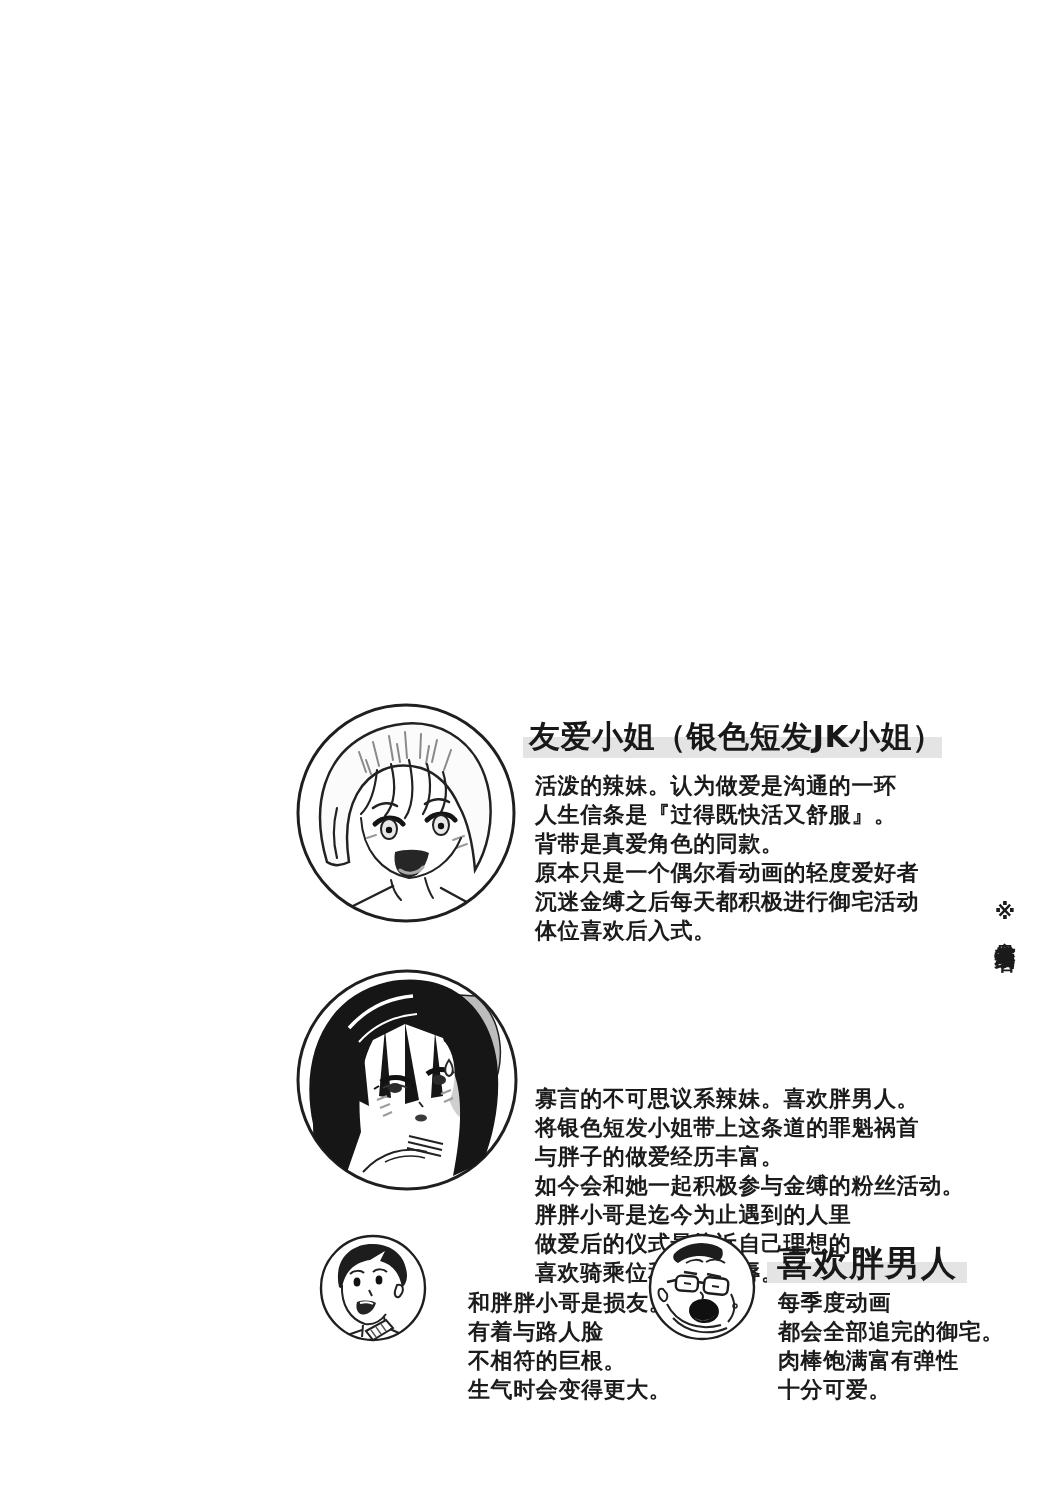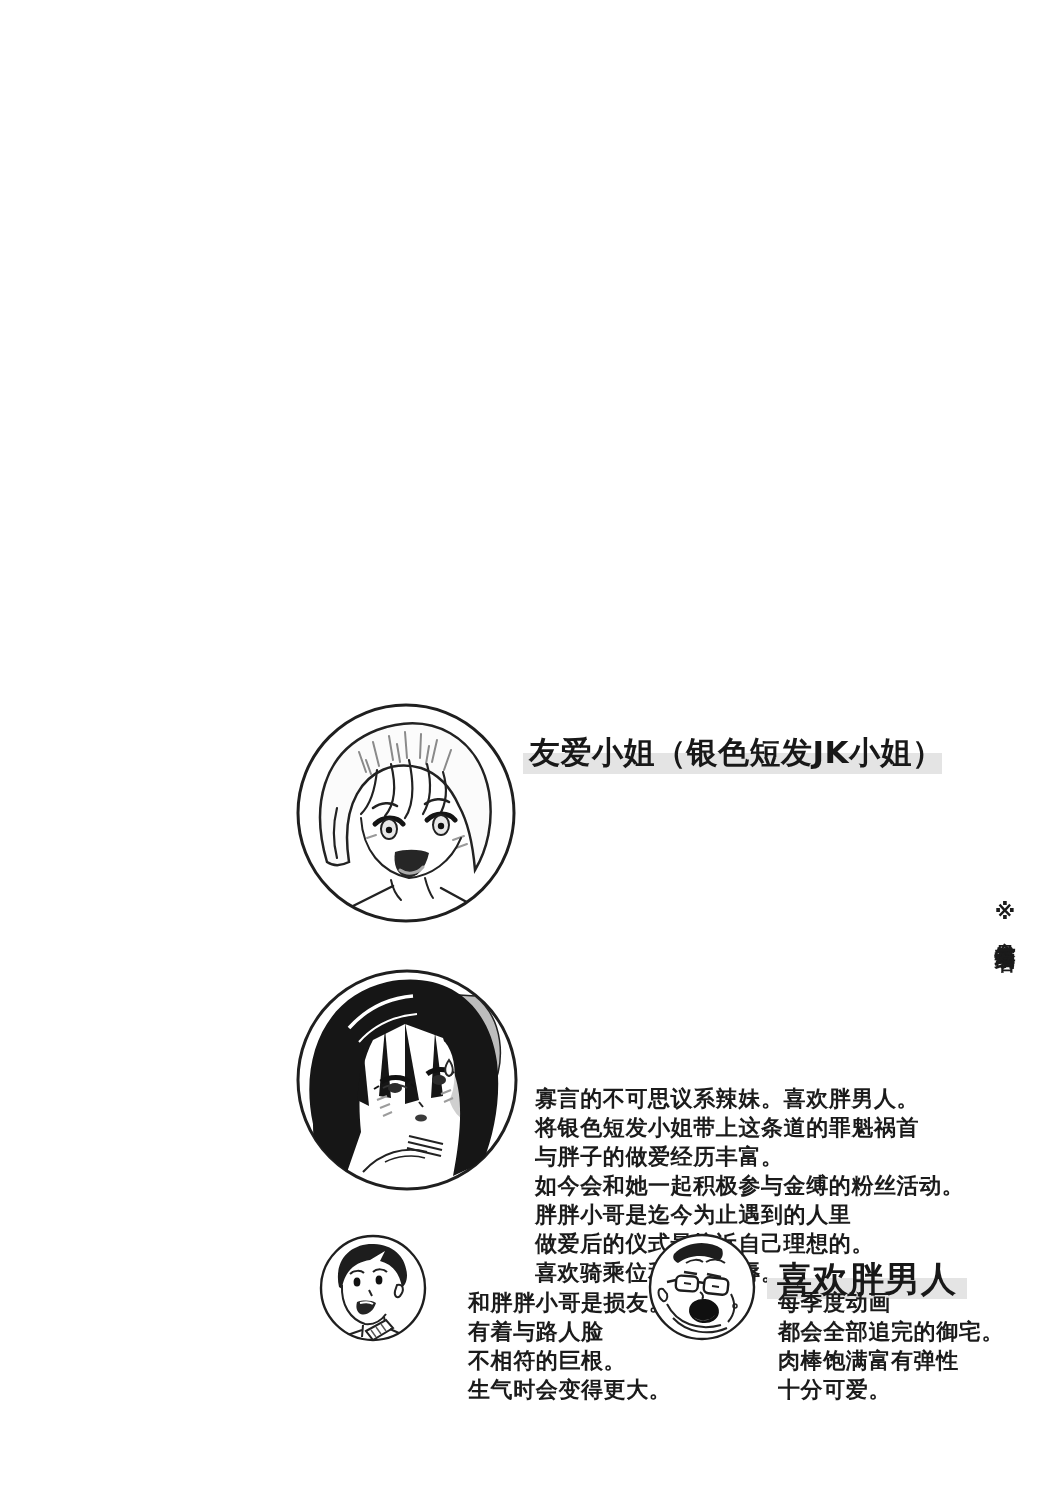--- a/index.html
+++ b/index.html
@@ -11,21 +11,21 @@
     position: relative;
     width: 1062px;
     height: 1500px;
     background: #ffffff;
     font-family: "DejaVu Sans", sans-serif;
     color: #1b1b1b;
     overflow: hidden;
   }
   .portrait { position: absolute; display: block; }
 
-  .title-wrap { position: absolute; margin-top: 16px; }
+  .title-wrap { position: absolute; }
   .title-bar {
     position: absolute;
     left: 0;
     background: #e4e4e4;
     z-index: 0;
   }
   .title-text {
     position: relative;
     z-index: 1;
     font-weight: 700;
@@ -144,20 +144,26 @@
       <path d="M52 210 L 100 186" stroke="#222" stroke-width="2.5" fill="none"></path>
       <path d="M148 188 L 192 212" stroke="#222" stroke-width="2.5" fill="none"></path>
       <path d="M34 200 L 86 218 L 40 226 Z" fill="#2e2e2e"></path>
     </g>
   </svg>
 
   <div class="title-wrap title-1">
     <div class="title-bar"></div>
     <div class="title-text big-title">友爱小姐（银色短发JK小姐）</div>
   </div>
+  <div class="desc desc-1">活泼的辣妹。认为做爱是沟通的一环
+人生信条是『过得既快活又舒服』。
+背带是真爱角色的同款。
+原本只是一个偶尔看动画的轻度爱好者
+沉迷金缚之后每天都积极进行御宅活动
+体位喜欢后入式。</div>
 
   <svg class="portrait portrait-2" viewBox="0 0 228 228">
     <defs>
         <clipPath id="c2">
           <circle cx="114" cy="114" r="109"></circle>
         </clipPath>
       </defs>
     <circle cx="114" cy="114" r="109" fill="#ffffff" stroke="#1f1f1f" stroke-width="3"></circle>
     <g clip-path="url(#c2)">
       <path d="M150 28 C 186 44 202 82 198 126 C 214 94 210 52 182 30 Z" fill="#bdbdbd" stroke="#222" stroke-width="1.5"></path>

